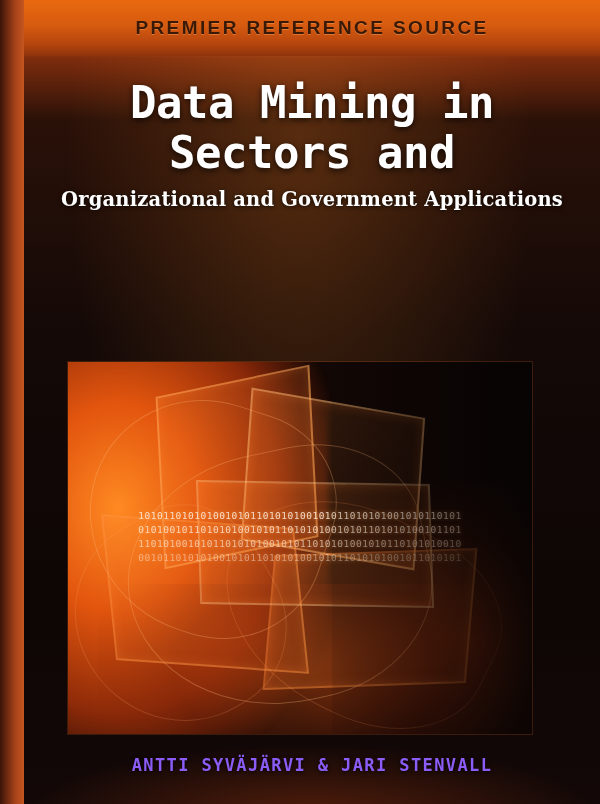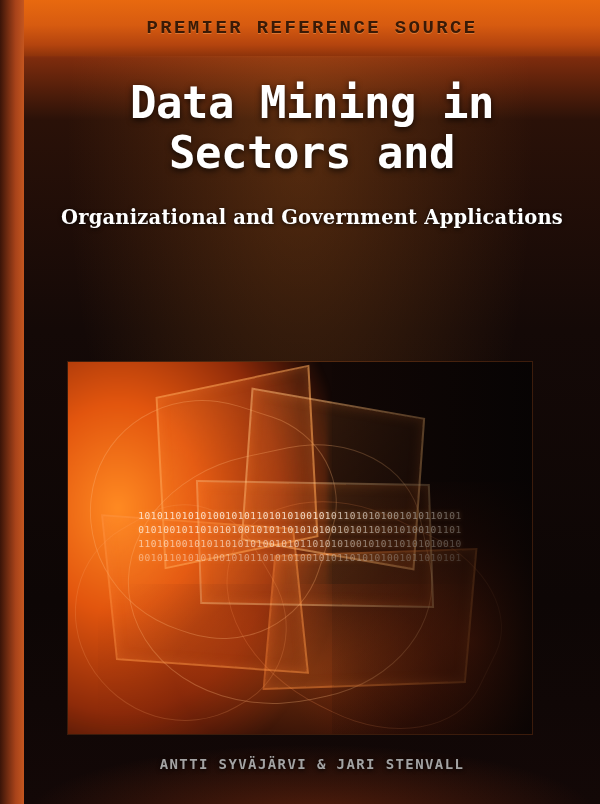--- a/index.html
+++ b/index.html
@@ -61,21 +61,21 @@
     display: flex;
     align-items: center;
     justify-content: center;
   }
   .top-banner .label {
     color: #3a1a06;
     font-weight: bold;
     font-size: 19px;
     letter-spacing: 2.4px;
     text-transform: uppercase;
-    font-family: Liberation Mono, monospace;
+    font-family: Liberation Sans, sans-serif;
     text-shadow: 0 1px 0 rgba(255,190,120,0.35);
   }
   
   .title-block {
     position: absolute;
     left: 24px;
     top: 78px;
     width: 576px;
     text-align: center;
     z-index: 7;
@@ -86,21 +86,21 @@
     color: #ffffff;
     font-family: "DejaVu Sans Mono", monospace;
     font-weight: bold;
     font-size: 44px;
     line-height: 50px;
     letter-spacing: -0.5px;
     text-shadow: 0 2px 6px rgba(0,0,0,0.75);
     white-space: nowrap;
   }
   .subtitle {
-    margin-top: 28px;
+    margin-top: 10px;
     color: #ffffff;
     font-family: "DejaVu Serif", serif;
     font-weight: bold;
     font-size: 19.5px;
     letter-spacing: 0.2px;
     text-shadow: 0 1px 4px rgba(0,0,0,0.8);
   }
   
   .art-panel {
     position: absolute;
@@ -177,24 +177,24 @@
   
   .authors {
     position: absolute;
     left: 24px;
     top: 755px;
     width: 576px;
     text-align: center;
     z-index: 8;
   }
   .authors .names {
-    color: #a3a3a3;
+    color: #8b5cf6;
     font-family: "DejaVu Sans Mono", monospace;
     font-weight: bold;
-    font-size: 14px;
+    font-size: 17px;
     letter-spacing: 1.4px;
     text-shadow: 0 1px 4px rgba(0,0,0,0.9);
     margin-top: 36px;
   }
   
   .bottom-glow {
     position: absolute;
     left: 24px;
     bottom: 0;
     width: 576px;

